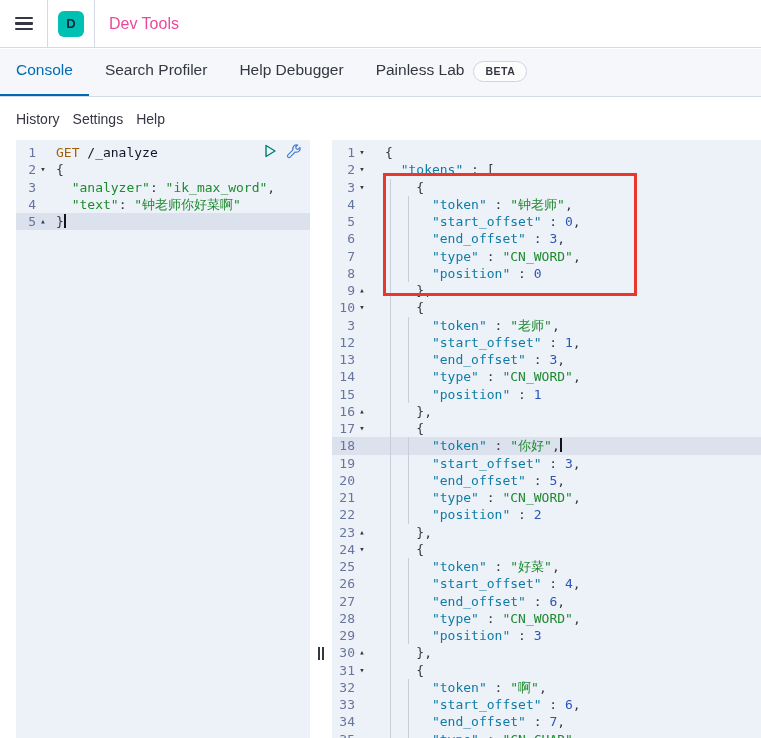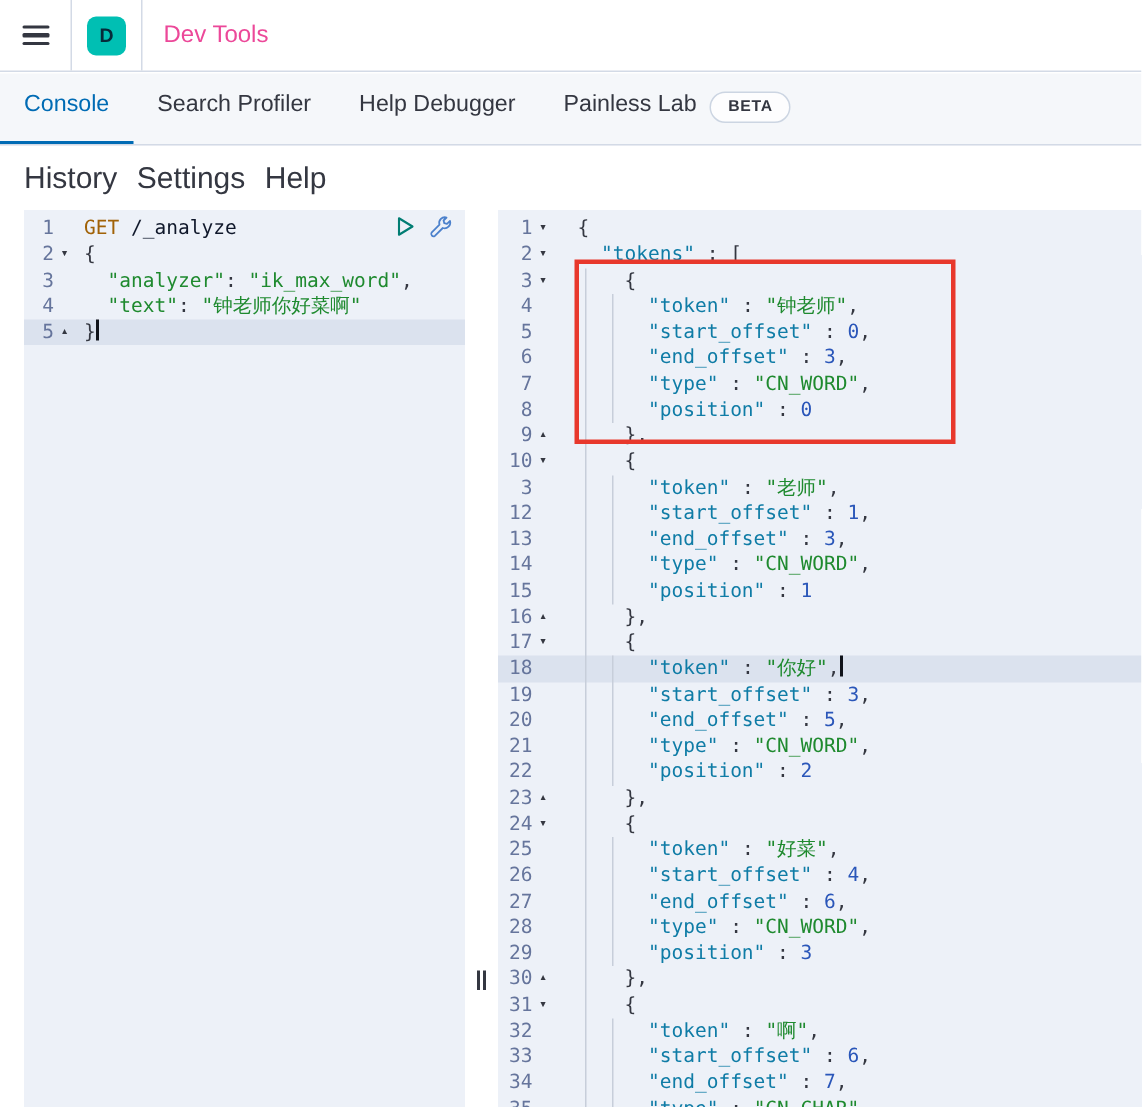--- a/index.html
+++ b/index.html
@@ -26,21 +26,21 @@
   .tabbar { position:absolute; top:49px; left:0; right:0; height:48px;
     background:#f5f7fa; border-bottom:1px solid #d3dae6; display:flex; }
   .tab { padding:12px 16px; display:flex; font-size:15.5px;
     color:#343741; cursor:pointer; border-bottom:2px solid transparent; }
   .tab.active { color:#006bb4; border-bottom:2px solid #006bb4; }
   .beta-badge { margin-left:9px; border:1px solid #ccd5e2; background:#fdfdfe; border-radius:12px;
     padding:3px 11px; font-size:10.5px; font-weight:700; letter-spacing:.05em; color:#343741; }
 
   
   .menubar { position:absolute; top:98px; left:0; right:0; height:42px; background:#fff;
-    display:flex; align-items:center; padding-left:16px; gap:13px; font-size:20px; color:#343741; }
+    display:flex; align-items:center; padding-left:16px; gap:13px; font-size:14px; color:#343741; }
   .menu-item { cursor:pointer; }
 
   
   .editors { position:absolute; top:140px; left:0; right:0; bottom:0; background:#fff; }
   .panel { position:absolute; top:0; bottom:0; background:#edf1f8; overflow:hidden; padding-top:4px; }
   .panel.left  { left:16px; width:294px; }
   .panel.right { left:332px; right:0; }
 
   .ed-line { display:flex; height:17.25px; white-space:pre;
     font-family:"DejaVu Sans Mono","Liberation Mono",monospace;

